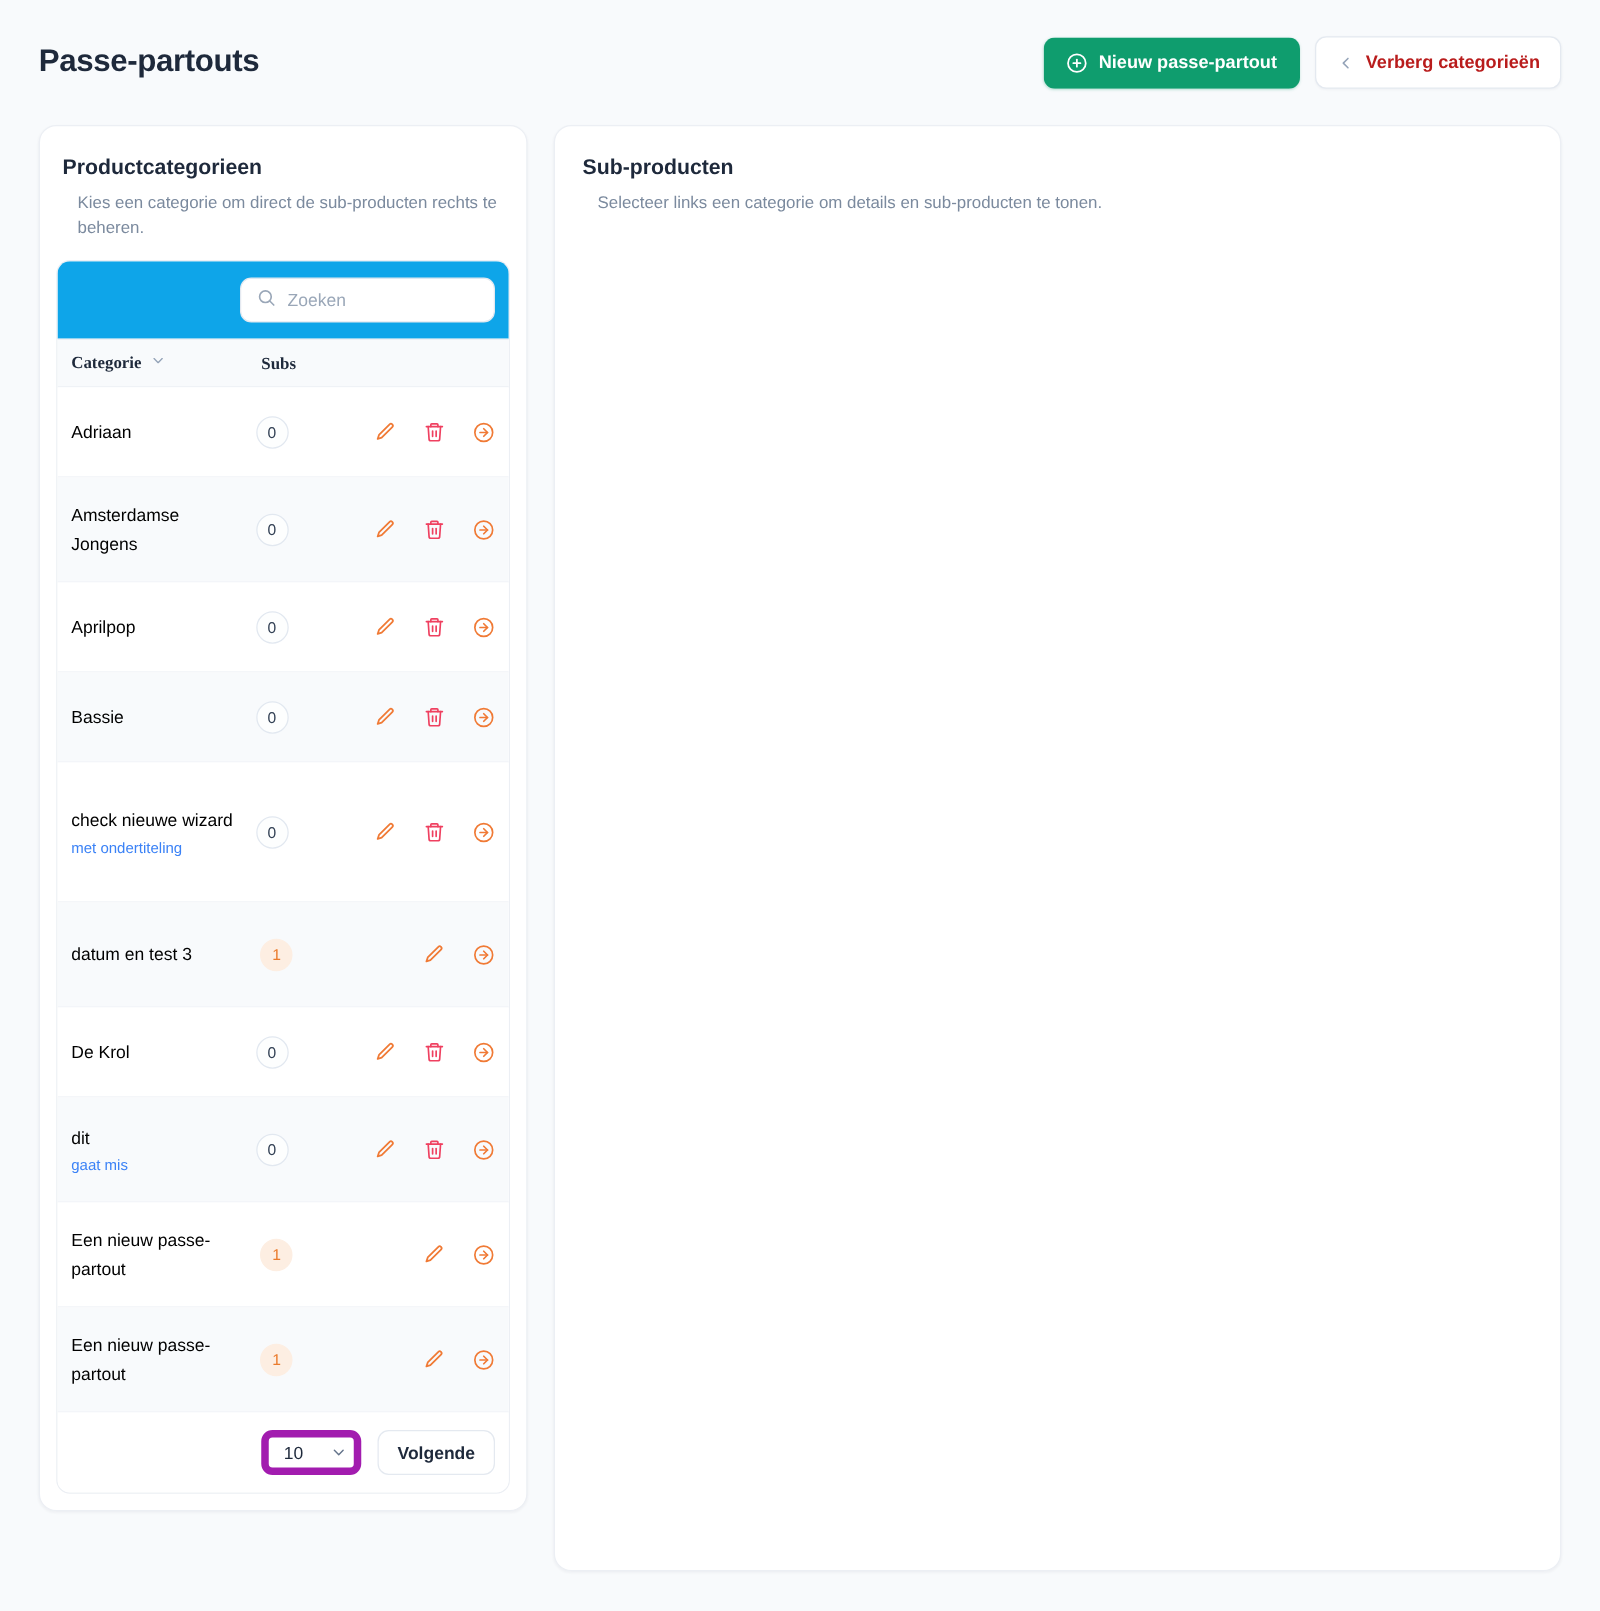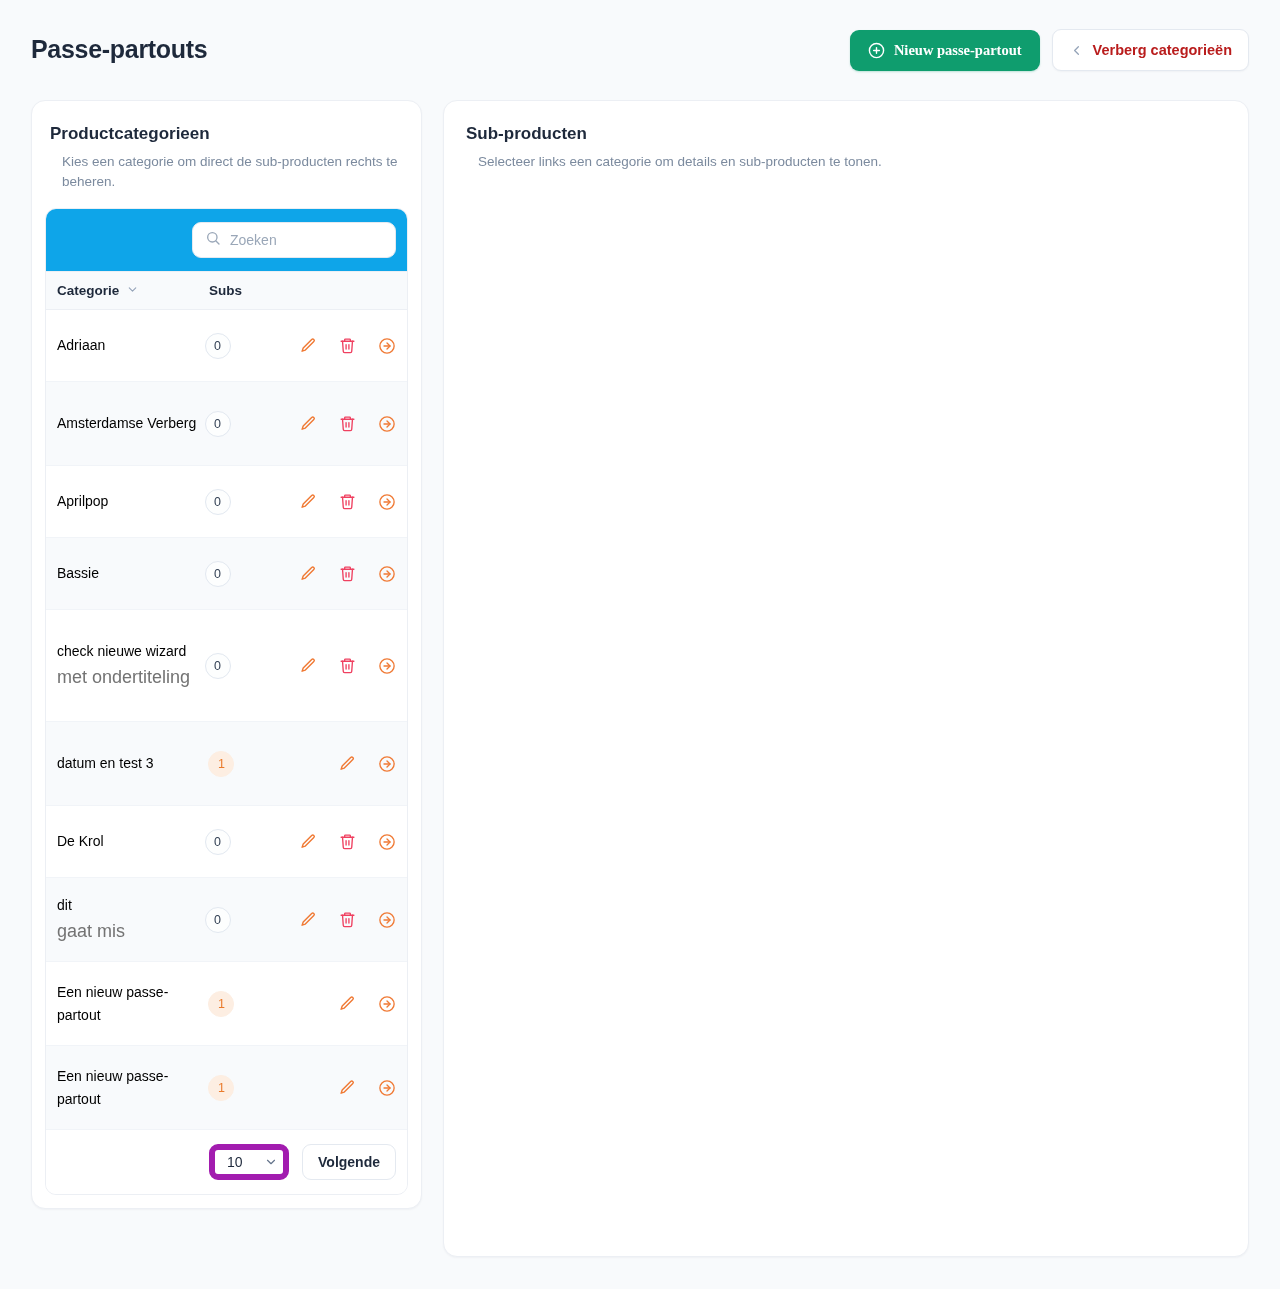--- a/index.html
+++ b/index.html
@@ -56,21 +56,20 @@
     border: 1px solid transparent;
     line-height: 1;
   }
 
   .btn-primary {
     background: #0f9d6e;
     color: #ffffff;
     height: 41px;
     padding: 0 17px;
     box-shadow: 0 1px 2px rgba(15,157,110,0.25);
-    font-family: Liberation Serif, serif;
   }
 
   .btn-secondary {
     background: #ffffff;
     color: #b91c1c;
     height: 42px;
     padding: 0 16px;
     border: 1px solid #e4e9f0;
     box-shadow: 0 1px 2px rgba(16,24,40,0.04);
   }
@@ -156,22 +155,22 @@
     border-top: 1px solid #eceff4;
     border-bottom: 1px solid #eceff4;
     height: 39px;
     padding: 0 11px;
   }
   .th {
     font-size: 13.5px;
     font-weight: 700;
     color: #1e293b;
     display: flex;
-    align-items: center;
     gap: 7px;
+    font-family: Liberation Serif, serif;
   }
   .th-cat { width: 152px; }
   .th-subs { width: 80px; }
 
   .tbody { background: #ffffff; }
 
   .trow {
     display: flex;
     align-items: center;
     padding: 0 11px;
@@ -186,22 +185,22 @@
   .cell-cat {
     width: 152px;
     padding-right: 8px;
   }
   .cat-name {
     font-size: 14px;
     color: #000000;
     line-height: 1.65;
   }
   .cat-sub {
-    font-size: 18px;
-    color: #737373;
+    font-size: 12px;
+    color: #3b82f6;
     line-height: 1.5;
     margin-top: 1px;
   }
 
   .cell-subs { width: 80px; display: flex; align-items: center; }
 
   .badge {
     width: 26px;
     height: 26px;
     border-radius: 50%;
@@ -412,21 +411,21 @@
                   <svg width="18" height="18" viewBox="0 0 24 24" fill="none" stroke="#f07a35" stroke-width="1.8" stroke-linecap="round" stroke-linejoin="round">
                     <circle cx="12" cy="12" r="9.5"></circle>
                     <polyline points="12 8 16 12 12 16"></polyline>
                     <line x1="8" y1="12" x2="16" y2="12"></line>
                   </svg>
                 </button>
               </div>
             </div>
             <div class="trow alt tall">
               <div class="cell-cat">
-                <div class="cat-name">Amsterdamse Verberg</div>
+                <div class="cat-name">Amsterdamse Jongens</div>
               </div>
               <div class="cell-subs">
                 <span class="badge badge-zero">0</span>
               </div>
               <div class="cell-actions">
                 <button class="iconbtn">
                   <svg width="17" height="17" viewBox="0 0 24 24" fill="none" stroke="#f07a35" stroke-width="2" stroke-linecap="round" stroke-linejoin="round">
                     <path d="M16.5 3.5a2.12 2.12 0 0 1 3 3L7.5 18.5 3 20l1.5-4.5z"></path>
                   </svg>
                 </button>

